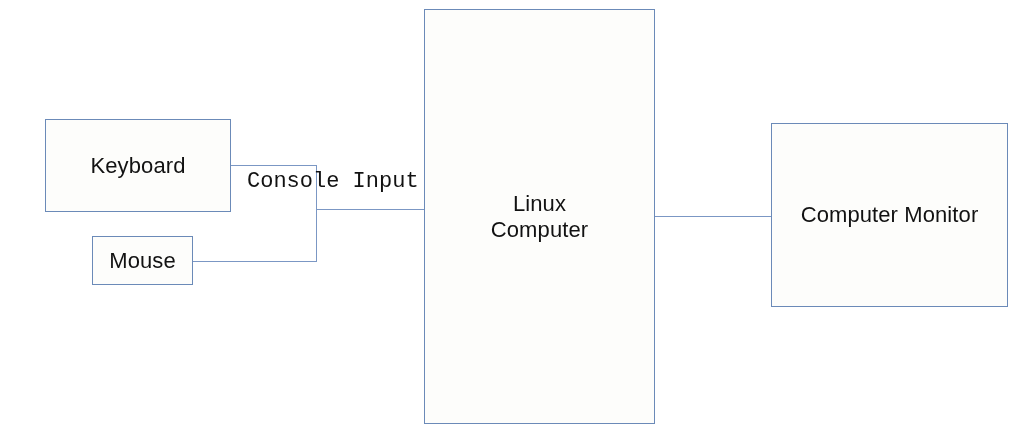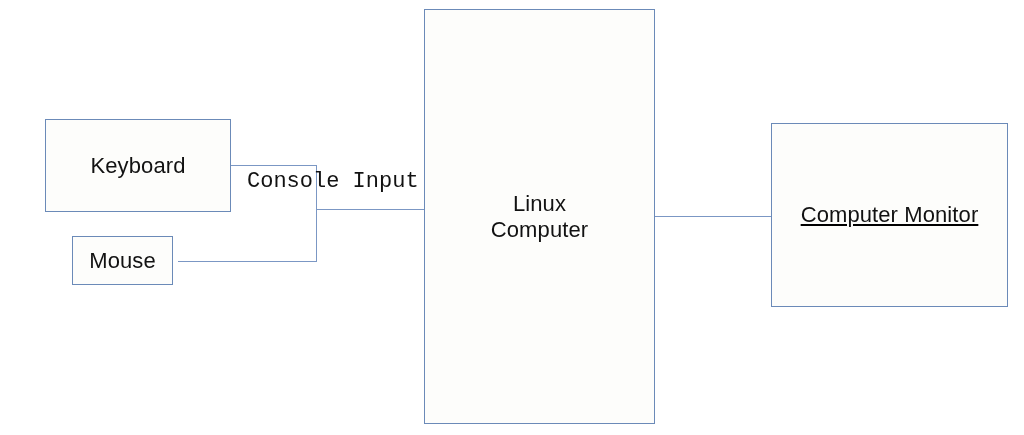--- a/index.html
+++ b/index.html
@@ -66,28 +66,28 @@
       <path d="M 316.5 209.5 L 424 209.5"></path>
 
       <path d="M 655 216.5 L 771 216.5"></path>
     </g>
   </svg>
 
   <div class="node-box" style="left:45px; top:119px; width:186px; height:93px;">
     <span class="node-label">Keyboard</span>
   </div>
 
-  <div class="node-box" style="left:72px; top:236px; width:101px; height:49px;">
+  <div class="node-box" style="left:92px; top:236px; width:101px; height:49px;">
     <span class="node-label">Mouse</span>
   </div>
 
   <div class="node-box" style="left:424px; top:9px; width:231px; height:415px;justify-content:center;">
     <span class="node-label">Linux
 Computer</span>
   </div>
 
-  <div class="node-box" style="left:771px; top:123px; width:237px; height:184px;text-decoration:underline;">
+  <div class="node-box" style="left:771px; top:123px; width:237px; height:184px;">
     <span class="node-label">Computer Monitor</span>
   </div>
 
   <div class="edge-label" style="left:247px; top:170px;font-family:Liberation Mono, monospace;">Console Input</div>
 
 </div>
 
 </body></html>

